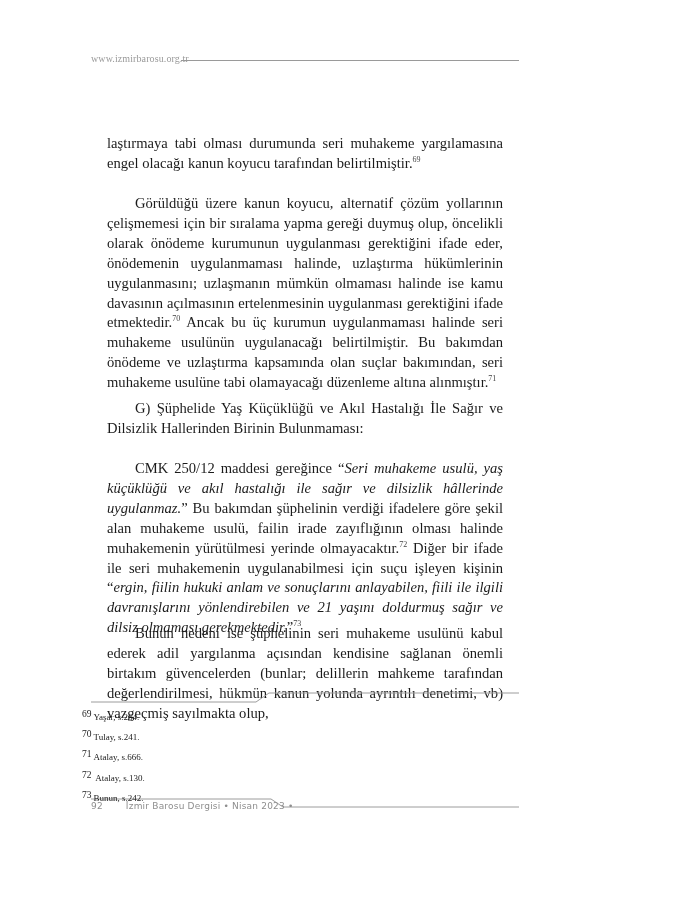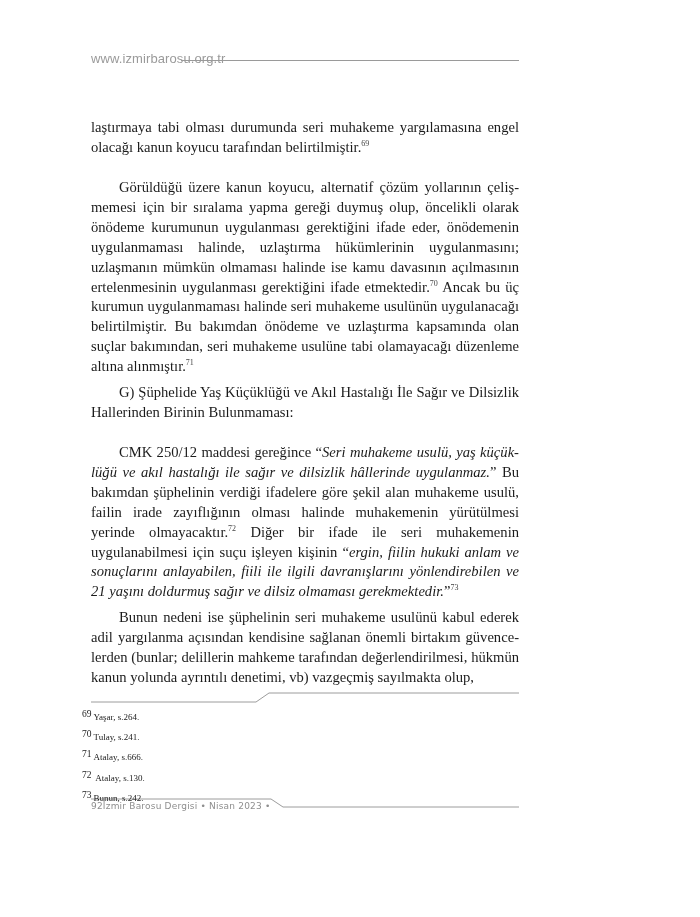--- a/index.html
+++ b/index.html
@@ -1,52 +1,52 @@
 <!DOCTYPE html>
 <html><head>
   <meta charset="utf-8">
   <style>
     html, body { margin: 0; padding: 0; background: #ffffff; }
     body { width: 700px; height: 917px; position: relative; overflow: hidden; }
     .header-url {
       position: absolute; left: 91px; top: 54px;
-      font-family: Liberation Sans, sans-serif; font-size: 13px; color: #9a9a9a;
+      font-family: Liberation Serif, serif; font-size: 10px; color: #9a9a9a;
       letter-spacing: 0.1px; line-height: 10px;
     }
     .header-line {
       position: absolute; left: 181px; top: 60px; width: 338px; height: 0;
       border-top: 1px solid #9a9a9a;
     }
     .body-text {
       position: absolute; left: 91px; width: 428px;
       font-family: "Liberation Serif", serif; font-size: 14.6px; color: #1b1b1b;
       line-height: 19.9px; text-align: justify; hyphens: manual;
     }
-    .body-text p { margin: 0; }
+    .body-text p { margin: 16px; }
     .indent { text-indent: 28px; }
     .para1 { top: 118px; }
     .para2 { top: 178px; }
     .heading { top: 383px; font-weight: normal; text-indent: 28px; }
     .para3 { top: 443px; }
     .para4 { top: 608px; }
     sup.fn { font-size: 8px; vertical-align: 6px; line-height: 0; color: #444; }
     i { font-style: italic; }
     .fn-sep { position: absolute; left: 0; top: 0; width: 700px; height: 917px; pointer-events: none; }
     .footnotes {
       position: absolute; left: 82px; top: 707px;
       font-family: "Liberation Serif", serif; font-size: 9px; color: #1b1b1b;
     }
     .footnote { height: 20.2px; line-height: 14px; white-space: nowrap; }
     .footnote .num { font-size: 9.5px; vertical-align: 3px; margin-right: 2px; color: #222; }
     .footer {
       position: absolute; left: 91px; top: 801px;
       font-family: "DejaVu Sans", sans-serif; font-size: 9px; color: #8e8e8e;
       letter-spacing: 0.2px; white-space: nowrap;
     }
-    .footer .page-num { margin-right: 0; }
+    .footer .page-num { margin-right: 23px; }
   </style>
 </head>
 <body>
 
 <div class="header-url">www.izmirbarosu.org.tr</div>
 <div class="header-line"></div>
 
 <div class="body-text para1">
   <p><span>laştırmaya tabi olması durumunda seri muhakeme yargılamasına engel olacağı kanun koyucu tarafından belirtilmiştir.</span><sup class="fn">69</sup></p>
 </div>

